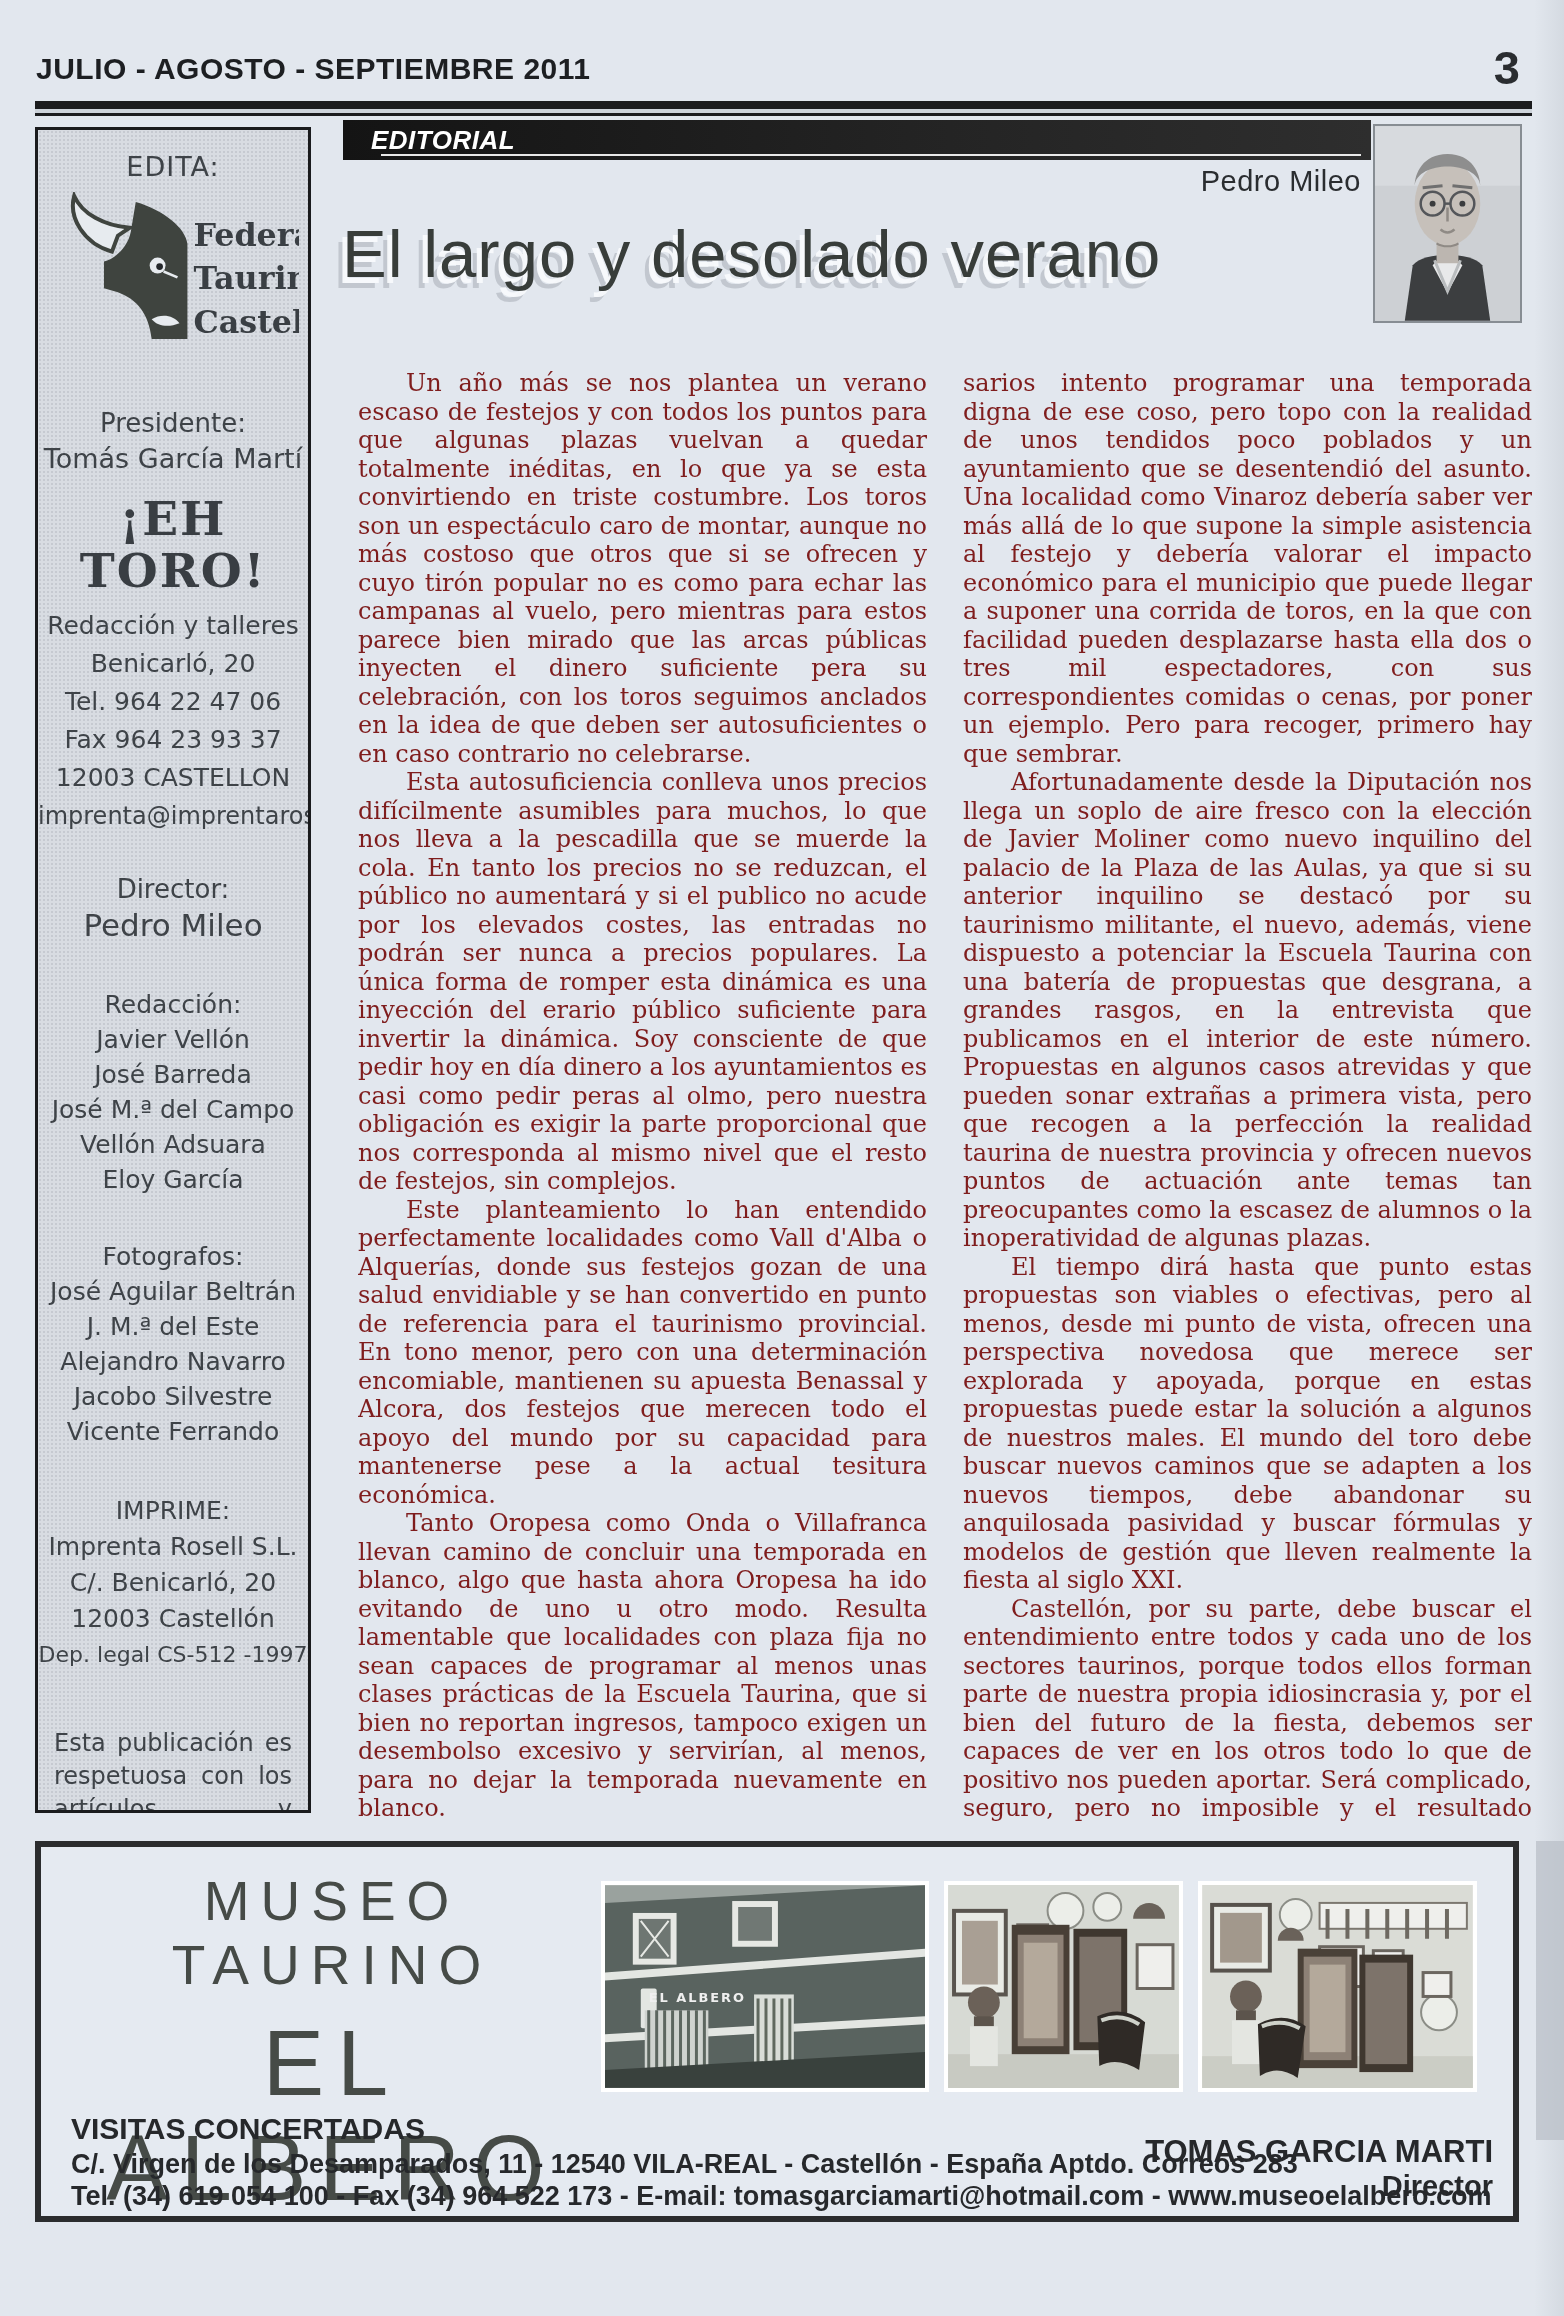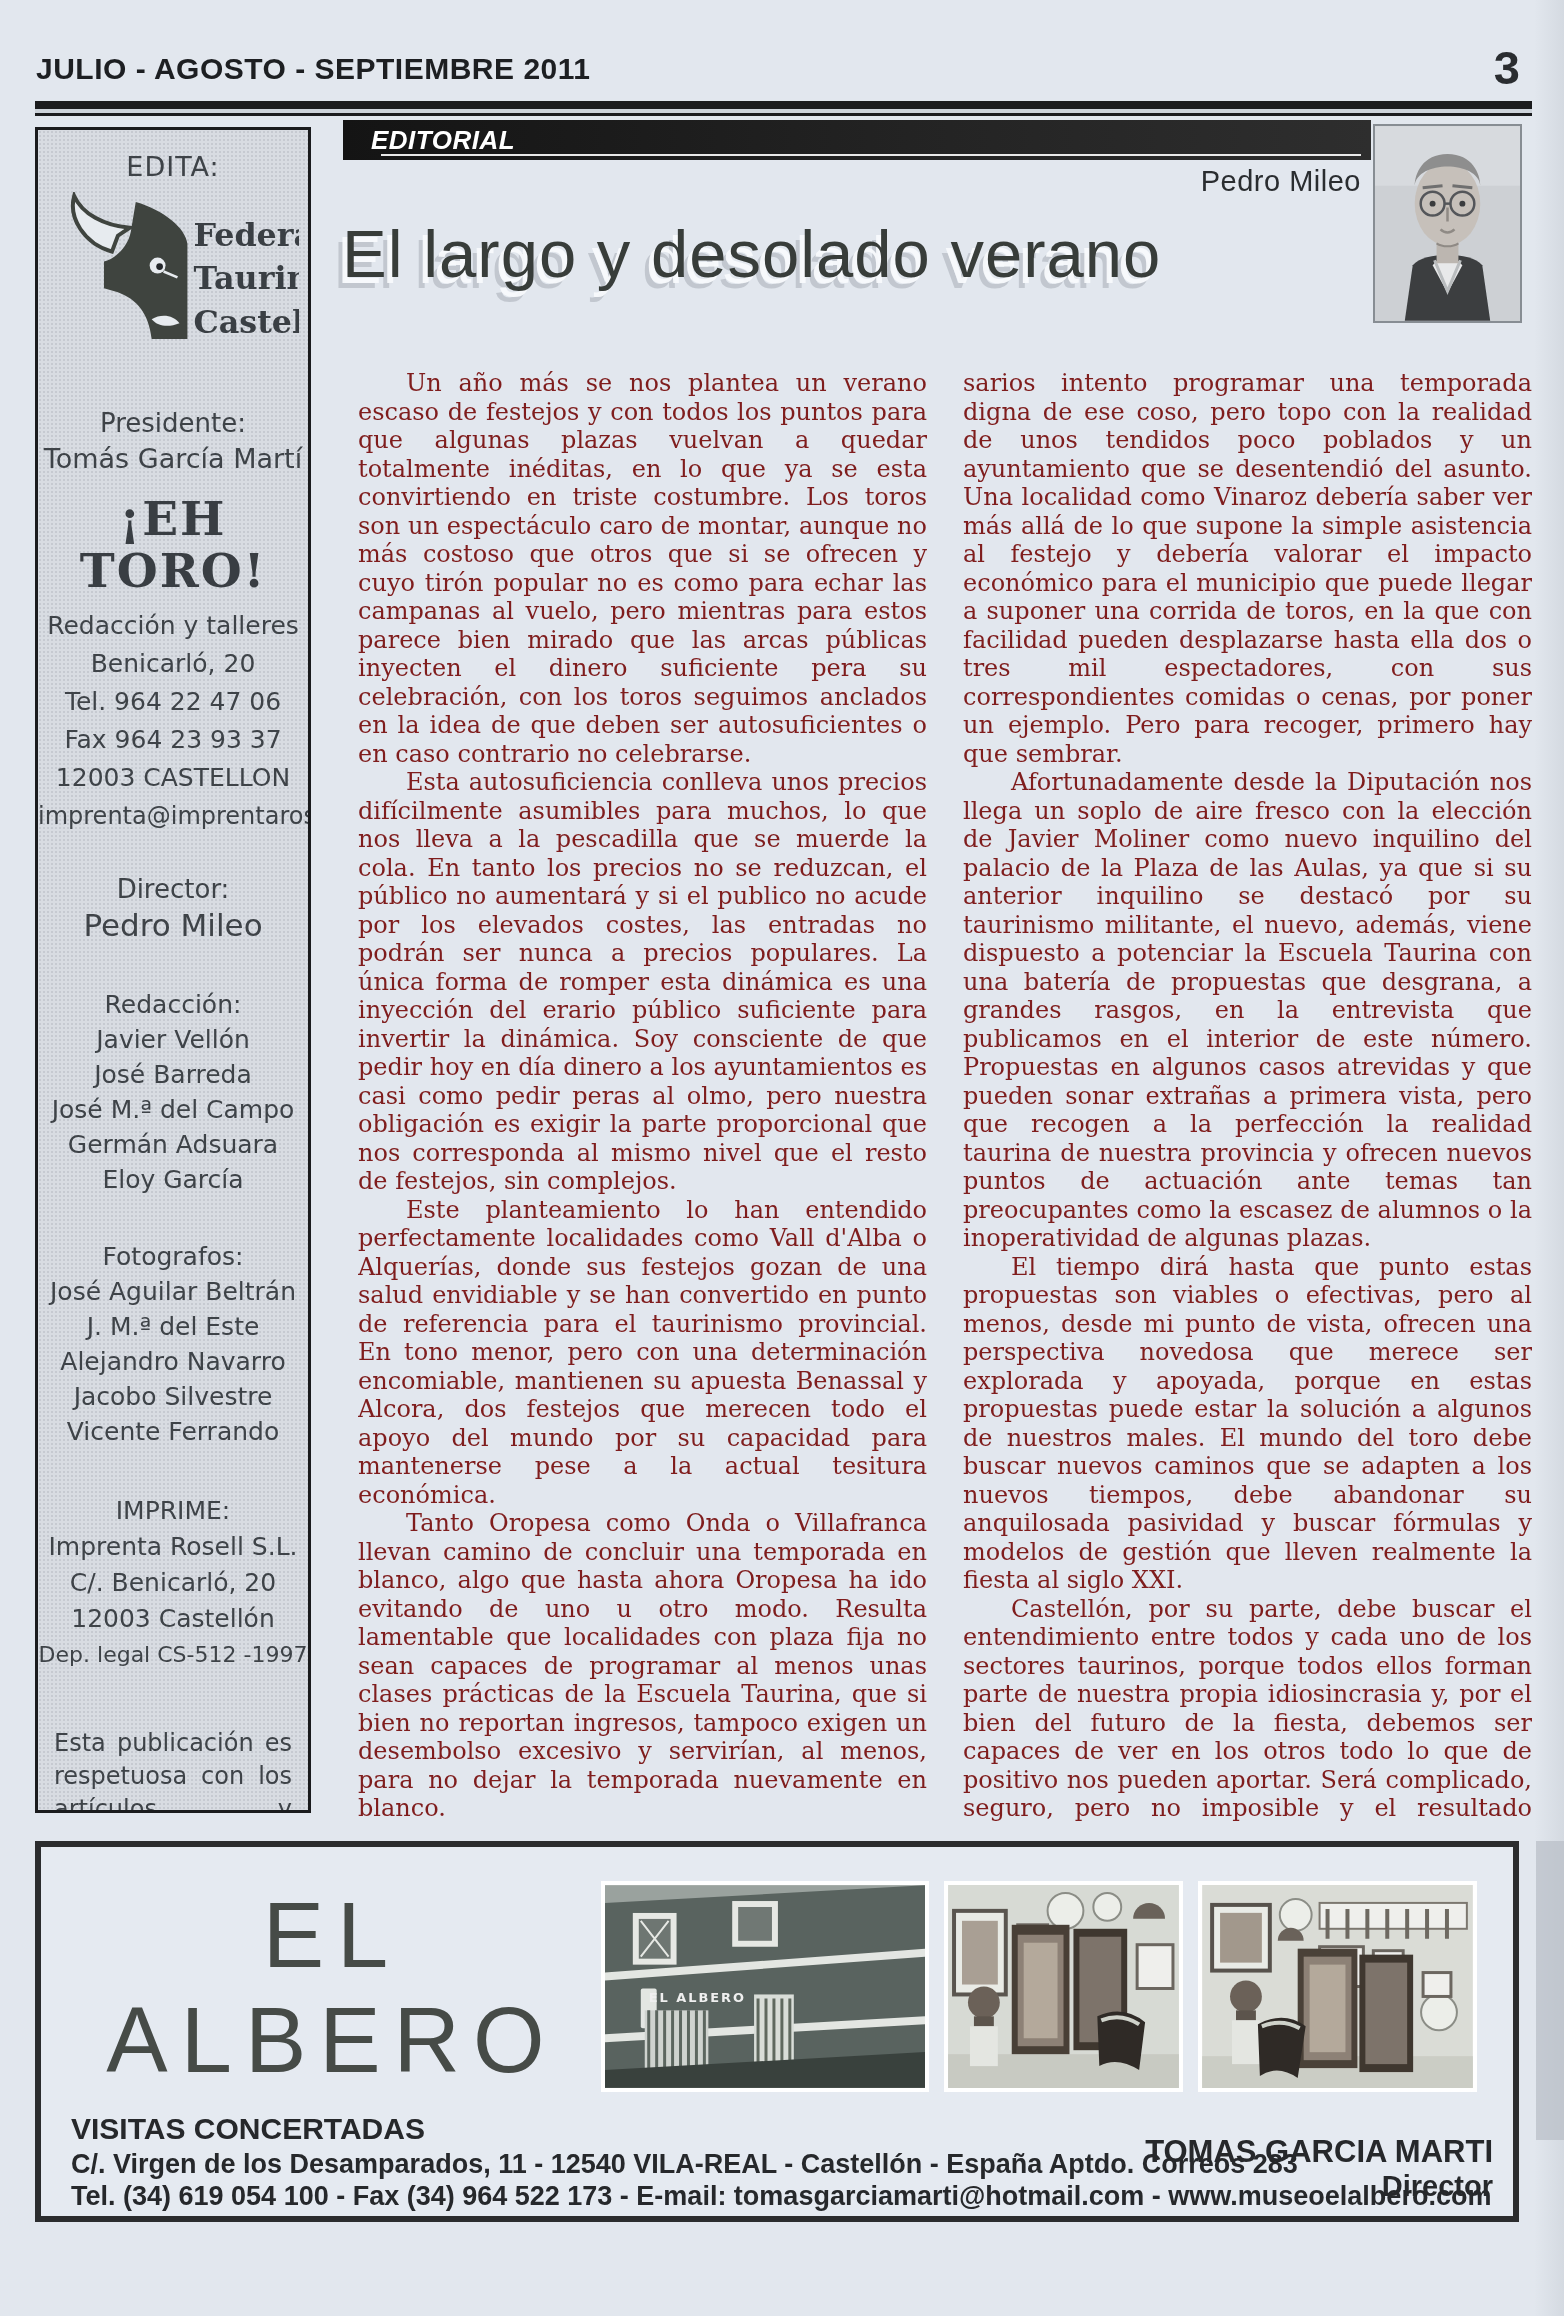--- a/index.html
+++ b/index.html
@@ -179,21 +179,21 @@
     <div class="director-block">
       <div class="sb-label">Director:</div>
       <div class="sb-name">Pedro Mileo</div>
     </div>
 
     <div class="redaccion-block">
       <div class="sb-label">Redacción:</div>
       <div>Javier Vellón</div>
       <div>José Barreda</div>
       <div>José M.ª del Campo</div>
-      <div>Germán Adsuara</div>
+      <div>Vellón Adsuara</div>
       <div>Eloy García</div>
     </div>
 
     <div class="fotografos-block">
       <div class="sb-label">Fotografos:</div>
       <div>José Aguilar Beltrán</div>
       <div>J. M.ª del Este</div>
       <div>Alejandro Navarro</div>
       <div>Jacobo Silvestre</div>
       <div>Vicente Ferrando</div>
@@ -246,20 +246,21 @@
     <div class="col">
       <p class="noindent">sarios intento programar una temporada digna de ese coso, pero topo con la realidad de unos tendidos poco poblados y un ayuntamiento que se desentendió del asunto.  Una localidad como Vinaroz debería saber ver más allá de lo que supone la simple asistencia al festejo y debería valorar el impacto económico para el municipio que puede llegar a suponer una corrida de toros, en la que con facilidad pueden desplazarse hasta ella dos o tres mil espectadores, con sus correspondientes comidas o cenas, por poner un ejemplo. Pero para recoger, primero hay que sembrar.</p>
       <p>Afortunadamente desde la Diputación nos llega un soplo de aire fresco con la elección de Javier Moliner como nuevo inquilino del palacio de la Plaza de las Aulas, ya que si su anterior inquilino se destacó por su taurinismo militante, el nuevo, además, viene dispuesto a potenciar la Escuela Taurina con una batería de propuestas que desgrana, a grandes rasgos, en la entrevista que publicamos en el interior de este número. Propuestas en algunos casos atrevidas y que pueden sonar extrañas a primera vista, pero que recogen a la perfección la realidad taurina de nuestra provincia y ofrecen nuevos puntos de actuación ante temas tan preocupantes como la escasez de alumnos o la inoperatividad de algunas plazas.</p>
       <p>El tiempo dirá hasta que punto estas propuestas son viables o efectivas, pero al menos, desde mi punto de vista, ofrecen una perspectiva novedosa que merece ser explorada y apoyada, porque en estas propuestas puede estar la solución a algunos de nuestros males. El mundo del toro debe buscar nuevos caminos que se adapten a los nuevos tiempos, debe abandonar su anquilosada pasividad y buscar fórmulas y modelos de gestión que lleven realmente la fiesta al siglo XXI.</p>
       <p>Castellón, por su parte, debe buscar el entendimiento entre todos y cada uno de los sectores taurinos, porque todos ellos forman parte de nuestra propia idiosincrasia y, por el bien del futuro de la fiesta, debemos ser capaces de ver en los otros todo lo que de positivo nos pueden aportar. Será complicado, seguro, pero no imposible y el resultado puede ser tan positivo que merece la pena intentarlo.</p>
     </div>
   </div>
 
   <div class="ad">
     <div class="ad-title">
+      <div class="l1">MUSEO TAURINO</div>
       <div class="l2">EL ALBERO</div>
     </div>
 
     <div class="ad-photos">
       <div class="ad-photo">
         <svg width="320" height="203" viewBox="0 0 322 204">
           <rect width="322" height="204" fill="#9aa29e"></rect>
           <polygon points="0,18 322,0 322,204 0,204" fill="#59635f"></polygon>
           <polygon points="0,88 322,64 322,72 0,96" fill="#e3e6e2"></polygon>
           <polygon points="0,150 322,132 322,140 0,158" fill="#e3e6e2"></polygon>

